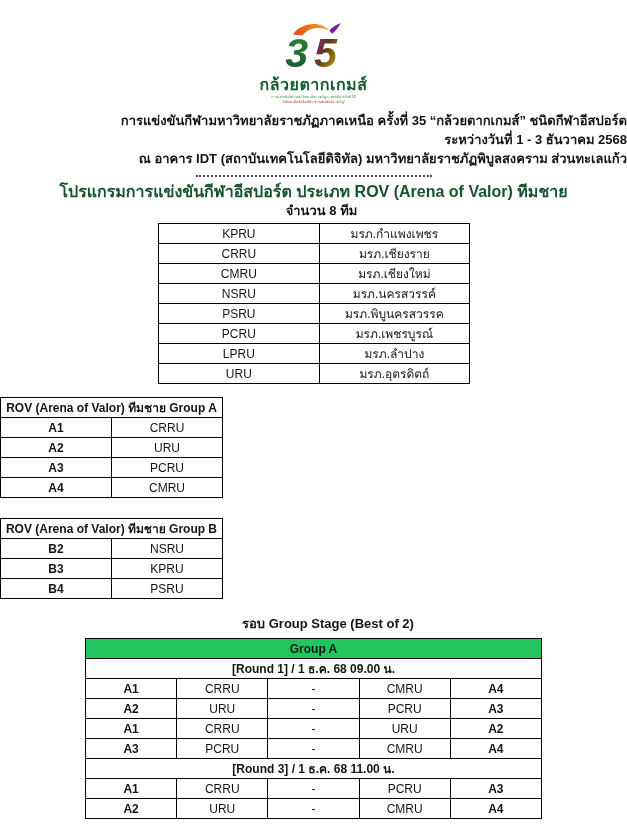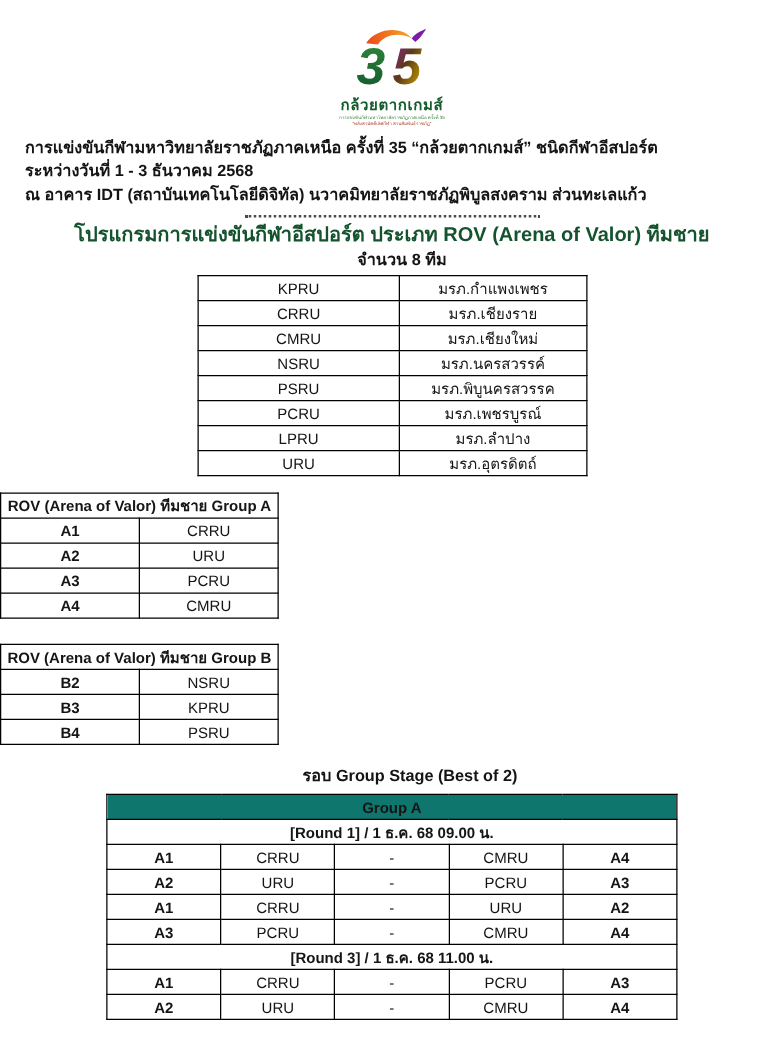--- a/index.html
+++ b/index.html
@@ -8,28 +8,28 @@
     width: 627px; height: 839px;
     font-family: "Liberation Sans", "DejaVu Sans", sans-serif;
     color: #111; overflow: hidden;
   }
   .page { width: 627px; height: 839px; padding-top: 22px; }
 
   
   .logo-wrap { text-align: center; line-height: 1; }
   .logo-svg { display: inline-block; }
   .logo-name {
-    font-size: 12px; font-weight: bold; color: #145c2d;
+    font-size: 16px; font-weight: bold; color: #145c2d;
     margin-top: -2px; letter-spacing: 0.5px;
   }
   .logo-cap1 { font-size: 4px; color: #2e7d32; margin-top: 2px; transform: scale(.9); }
   .logo-cap2 { font-size: 4px; color: #b03020; margin-top: 1px; transform: scale(.9); }
 
   
-  .doc-header { text-align: left; margin-top: 7px; padding-left: 20px; }
+  .doc-header { text-align: right; margin-top: 7px; padding-left: 20px; }
   .doc-header div { font-size: 13px; font-weight: bold; line-height: 19px; color: #141414; }
 
   .dotted-sep {
     width: 236px; margin: 7px auto 5px auto;
     border-top: 2px dotted #4a4a4a; height: 0;
   }
 
   .program-title { text-align: center; font-size: 16px; font-weight: bold; line-height: 19px; color: #14532d; }
   .program-sub   { text-align: center; font-size: 13px; font-weight: bold; line-height: 19px; color: #141414; padding-left: 16px; }
 
@@ -48,21 +48,21 @@
   
   .groups-row { display: flex; justify-content: center; gap: 20px; margin-top: 13px; flex-direction: column; }
   .group-table { width: 223px; }
   .group-table .g-head td { font-weight: bold; font-size: 12px; }
   .group-table .col-seed { width: 55px; font-weight: bold; }
 
   
   .stage-title { text-align: center; font-size: 13px; font-weight: bold; margin-top: 15px; line-height: 19px; color: #141414; padding-left: 29px; }
   .stage-table { width: 457px; margin: 5px auto 0 auto; }
   .stage-table td { height: 20px; }
-  .stage-table .grp-head td { background: #0f766e; font-weight: bold; }
+  .stage-table .grp-head td { background: #22c55e; font-weight: bold; }
   .stage-table .round-head td { font-weight: bold; }
   .stage-table .seed { font-weight: bold; }
   .stage-table .c1 { width: 14%; } .stage-table .c2 { width: 26%; }
   .stage-table .c3 { width: 20%; } .stage-table .c4 { width: 28%; }
   .stage-table .c5 { width: 12%; }
 </style>
 </head>
 <body>
 
 <div class="page">
@@ -90,21 +90,21 @@
       <text x="50" y="47" font-size="43" font-weight="bold" font-style="italic" fill="url(#g5)">5</text>
     </svg>
     <div class="logo-name">กล้วยตากเกมส์</div>
     <div class="logo-cap1">การแข่งขันกีฬามหาวิทยาลัยราชภัฏภาคเหนือ ครั้งที่ 35</div>
     <div class="logo-cap2">"พลังสามัคคีเลิศกีฬา สานสัมพันธ์ราชภัฏ"</div>
   </div>
 
   <div class="doc-header">
     <div>การแข่งขันกีฬามหาวิทยาลัยราชภัฏภาคเหนือ ครั้งที่ 35 “กล้วยตากเกมส์” ชนิดกีฬาอีสปอร์ต</div>
     <div>ระหว่างวันที่ 1 - 3 ธันวาคม 2568</div>
-    <div>ณ อาคาร IDT (สถาบันเทคโนโลยีดิจิทัล) นวาคมิทยาลัยราชภัฏพิบูลสงคราม ส่วนทะเลแก้ว</div>
+    <div>ณ อาคาร IDT (สถาบันเทคโนโลยีดิจิทัล) มหาวิทยาลัยราชภัฏพิบูลสงคราม ส่วนทะเลแก้ว</div>
   </div>
 
   <div class="dotted-sep"></div>
 
   <div class="program-title">โปรแกรมการแข่งขันกีฬาอีสปอร์ต ประเภท ROV (Arena of Valor) ทีมชาย</div>
   <div class="program-sub">จำนวน 8 ทีม</div>
 
   <table class="teams-table">
     <tbody>
       <tr>

